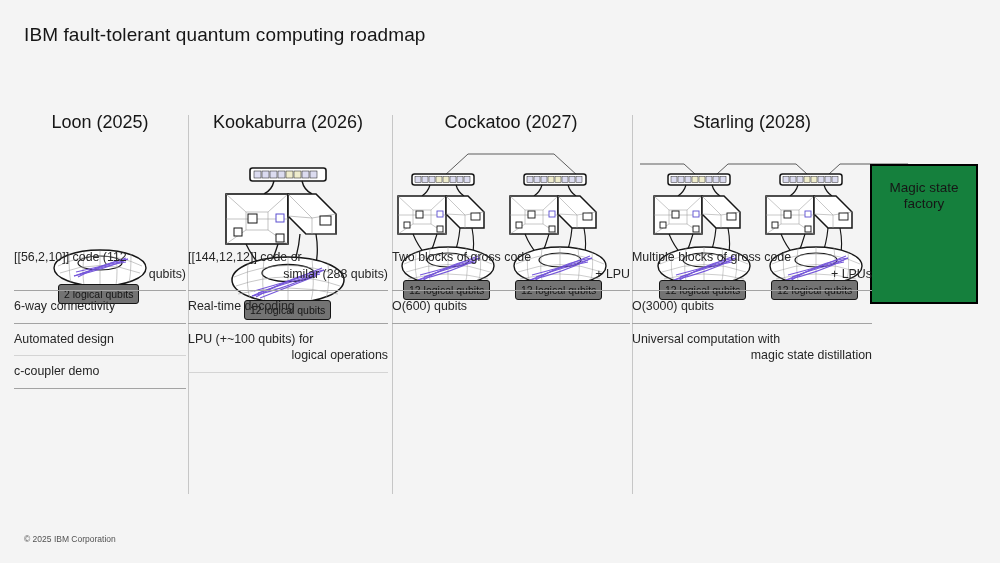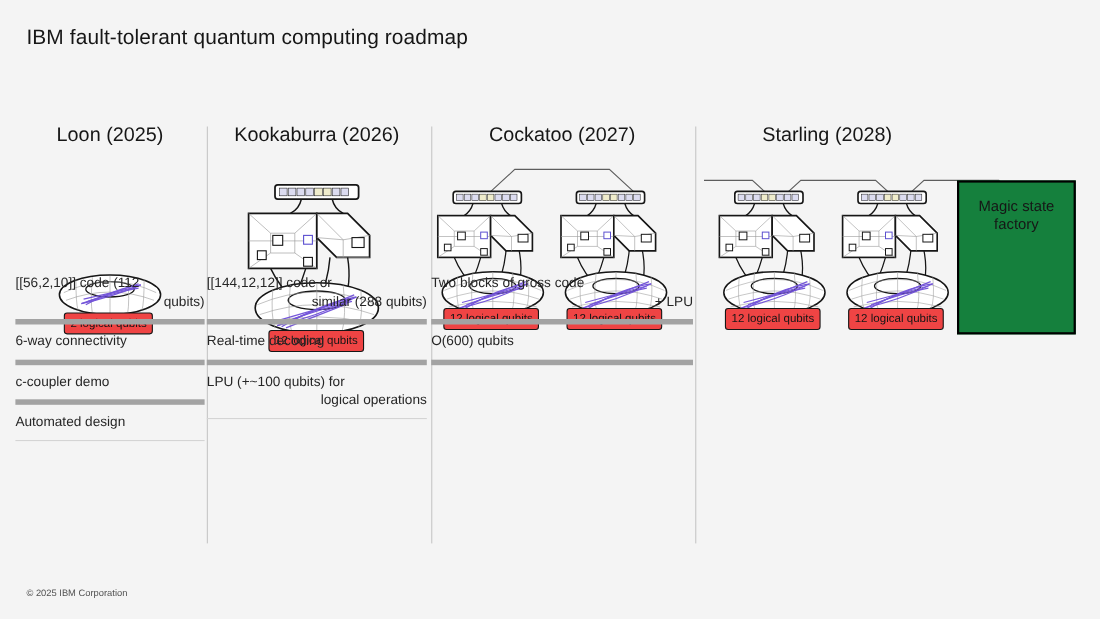--- a/index.html
+++ b/index.html
@@ -27,30 +27,30 @@
   }
   .col-head{
     position:absolute;top:0;width:100%;text-align:center;
     font-size:18px;font-weight:400;color:#161616;
   }
   
   .bullets{position:absolute;top:130px;width:100%;}
   .bullet{
     font-size:12.4px;line-height:16.5px;color:#262626;
     padding:7px 0 8px 0;
-    border-bottom:5px solid #a3a3a3;
+    border-bottom:1px solid #a3a3a3;
     text-indent:0;
   }
   .bullet span.cont{display:block;text-align:right;}
   .bullet.last{border-bottom:1px solid #d4d4d4;}
   
   .art{position:absolute;top:34px;left:0;width:100%;height:190px;}
   .lbl{
     position:absolute;
-    background:#ef4444;border:1.4px solid #161616;border-radius:3px;
+    background:#737373;border:1.4px solid #161616;border-radius:3px;
     font-size:10.5px;line-height:12px;padding:2.5px 5px 3px 5px;
     white-space:nowrap;color:#161616;
   }
   .msf{
     position:absolute;background:#15803d;border:2px solid #000;
   }
   .msf-t{
     text-align:center;font-size:13.5px;line-height:16px;color:#161616;
     padding-top:14px;
   }
@@ -92,25 +92,25 @@
     </div>
 
     <div class="bullets">
       <div class="bullet">
         <span>[[56,2,10]] code (112</span>
         <span class="cont">qubits)</span>
       </div>
       <div class="bullet">
         <span>6-way connectivity</span>
       </div>
-      <div class="bullet">
-        <span>c-coupler demo</span>
-      </div>
       <div class="bullet last">
         <span>Automated design</span>
+      </div>
+      <div class="bullet">
+        <span>c-coupler demo</span>
       </div>
     </div>
   </div>
 
   <div class="col" style="left:188px;width:200px;">
     <div class="divider"></div>
     <div class="col-head">Kookaburra (2026)</div>
 
     <div class="art">
       <svg width="200" height="190" viewBox="0 0 200 190">
@@ -506,17 +506,30 @@
       <div class="lbl" style="left:139px;top:134px;">12 logical qubits</div>
 
       <div class="msf" style="left:238px;top:18px;width:104px;height:136px;">
         <div class="msf-t">
           <div>Magic state</div>
           <div>factory</div>
         </div>
       </div>
     </div>
 
+    <div class="bullets" style="width:240px;">
+      <div class="bullet">
+        <span>Multiple blocks of gross code</span>
+        <span class="cont">+ LPUs</span>
+      </div>
+      <div class="bullet">
+        <span>O(3000) qubits</span>
+      </div>
+      <div class="bullet last" style="border-bottom:none;">
+        <span>Universal computation with</span>
+        <span class="cont">magic state distillation</span>
+      </div>
+    </div>
   </div>
 
 </div>
 
 <div id="footer">© 2025 IBM Corporation</div>
 
 </body></html>

